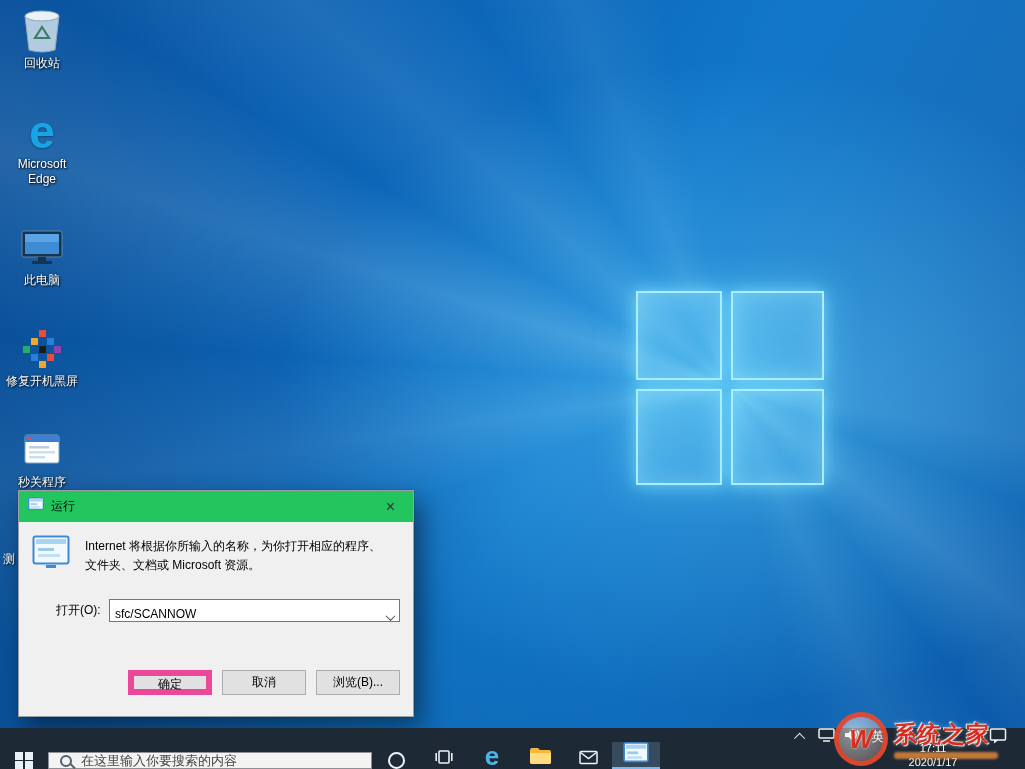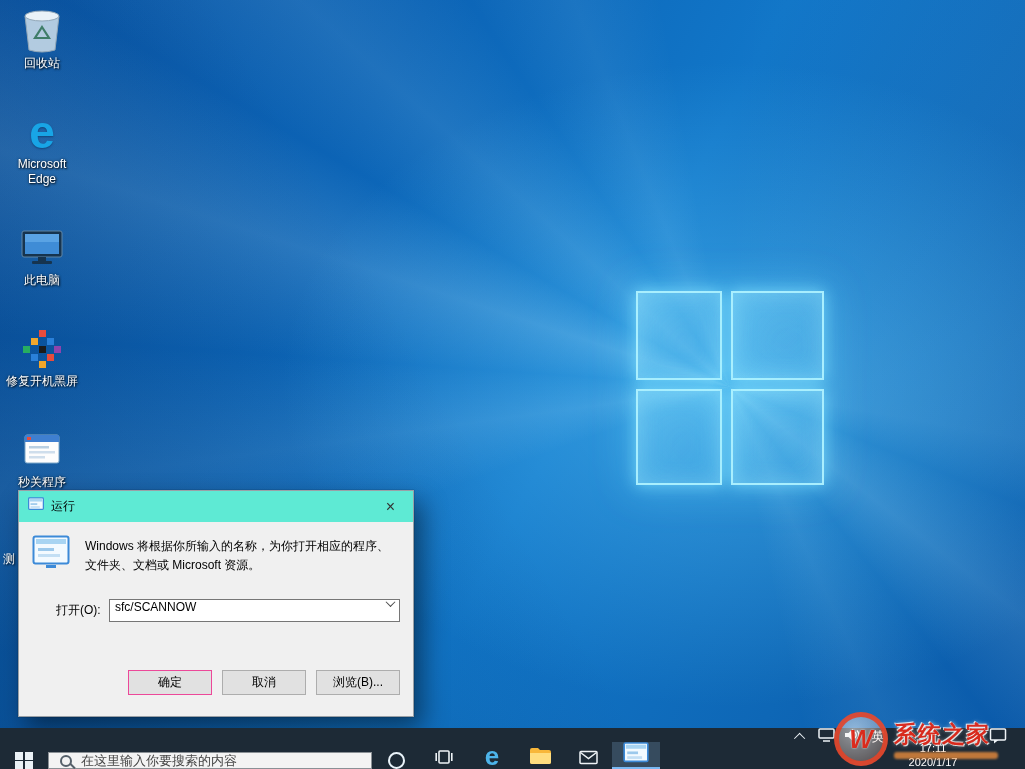--- a/index.html
+++ b/index.html
@@ -42,38 +42,38 @@
     text-shadow:1px 1px 2px rgba(0,0,0,.9), 0 0 3px rgba(0,0,0,.6); }
   .edge-e { font-size:46px; font-weight:bold; color:#18a5e6; line-height:46px;
     text-shadow:0 1px 2px rgba(0,40,80,.5); }
   .hidden-icon-label { position:absolute; left:3px; top:551px; width:15px; overflow:hidden;
     font-size:12px; color:#fff; text-shadow:1px 1px 2px rgba(0,0,0,.9); z-index:4; white-space:nowrap; }
 
   
   .run-dialog { position:absolute; left:18px; top:490px; width:396px; height:227px;
     background:#f0f0f0; border:1px solid #9aa0a6; z-index:20;
     box-shadow: 8px 12px 24px rgba(0,0,0,.45), 0 0 1px rgba(0,0,0,.5); }
-  .rd-title { height:31px; background:#5eead4; display:flex; align-items:center; padding-left:9px; }
+  .rd-title { height:31px; background:#22c55e; display:flex; align-items:center; padding-left:9px; }
   .rd-title-text { font-size:12px; color:#000; margin-left:7px; }
   .rd-close { margin-left:auto; width:45px; height:31px; display:flex; align-items:center; justify-content:center;
     font-size:16px; color:#333; cursor:default; }
   .rd-row1 { position:absolute; left:13px; top:44px; display:flex; gap:15px; align-items:flex-start; }
   .rd-desc { font-size:12px; color:#000; line-height:19px; padding-top:2px; }
   .rd-open-row { position:absolute; left:13px; right:13px; top:108px; display:flex; align-items:center; }
   .rd-open-label { font-size:12px; color:#000; width:53px; flex:none;margin-left:24px; }
-  .rd-combo { flex:1; height:23px; background:#fff; border:1px solid #767676; display:flex; align-items:flex-start; }
+  .rd-combo { flex:1; height:23px; background:#fff; border:1px solid #767676; display:flex; align-items:flex-end; }
   .rd-input { flex:1; border:none; outline:none; font-size:12px; padding:0 5px;
     font-family:"Liberation Sans","DejaVu Sans",sans-serif; color:#000; background:transparent; }
   .rd-combo-arrow { width:18px; display:flex; align-items:center; justify-content:center; }
   .rd-combo-arrow i { width:7px; height:7px; border-right:1.6px solid #4a4a4a; border-bottom:1.6px solid #4a4a4a;
     transform:rotate(45deg) translate(-1px,-1px); }
   .rd-buttons { position:absolute; right:13px; bottom:21px; display:flex; gap:10px; }
   .rd-btn { width:84px; height:25px; font-size:12px; color:#000; background:#e1e1e1;
     border:1px solid #adadad; font-family:"Liberation Sans","DejaVu Sans",sans-serif; cursor:default; }
-  .rd-btn.default { border:1px solid #ec4899; }
+  .rd-btn.default { border:6px solid #ec4899; }
 
   
   .taskbar { position:absolute; left:0; bottom:0; width:1025px; height:41px; background:#1d2a36;
     display:flex; align-items:flex-end; z-index:50; }
   .tb-btn { width:48px; display:flex; align-items:center; justify-content:center; cursor:default; }
   .start-logo { display:grid; grid-template-columns:8px 8px; grid-template-rows:8px 8px; gap:1.5px; }
   .start-logo span { background:#eaf1f6; }
   .tb-search { width:324px; background:#f3f3f3; border:1px solid #8a9095; display:flex; align-items:center;
     padding:0 11px; gap:9px; }
   .mag { width:12px; height:12px; border:2px solid #55606a; border-radius:50%; position:relative; flex:none; }
@@ -205,21 +205,21 @@
       <span>
         <svg width="38" height="34" viewBox="0 0 38 34">
           <rect x="1.5" y="1.5" width="35" height="27" rx="2" fill="#f3faff" stroke="#3c8ad8" stroke-width="2"></rect>
           <rect x="4" y="4" width="30" height="5" fill="#a8d4f2"></rect>
           <rect x="6" y="13" width="16" height="3" fill="#9cc9ec"></rect>
           <rect x="6" y="19" width="22" height="3" fill="#c3dff4"></rect>
           <rect x="14" y="30" width="10" height="3" fill="#3c8ad8"></rect>
         </svg>
       </span>
       <div class="rd-desc">
-        <div>Windows 将根据你所输入的名称，为你打开相应的程序、</div>
+        <div>Internet 将根据你所输入的名称，为你打开相应的程序、</div>
         <div>文件夹、文档或 Microsoft 资源。</div>
       </div>
     </div>
 
     <div class="rd-open-row">
       <label class="rd-open-label">打开(O):</label>
       <div class="rd-combo">
         <input class="rd-input" value="sfc/SCANNOW" style="">
         <span class="rd-combo-arrow">
             <i></i>

